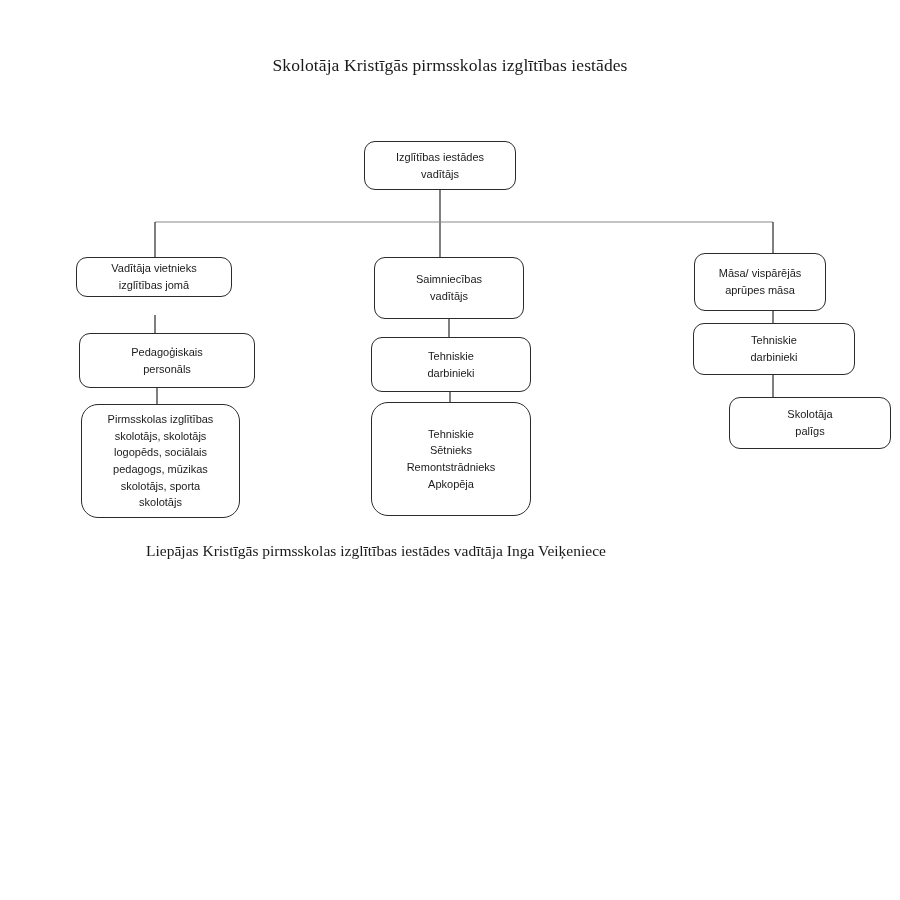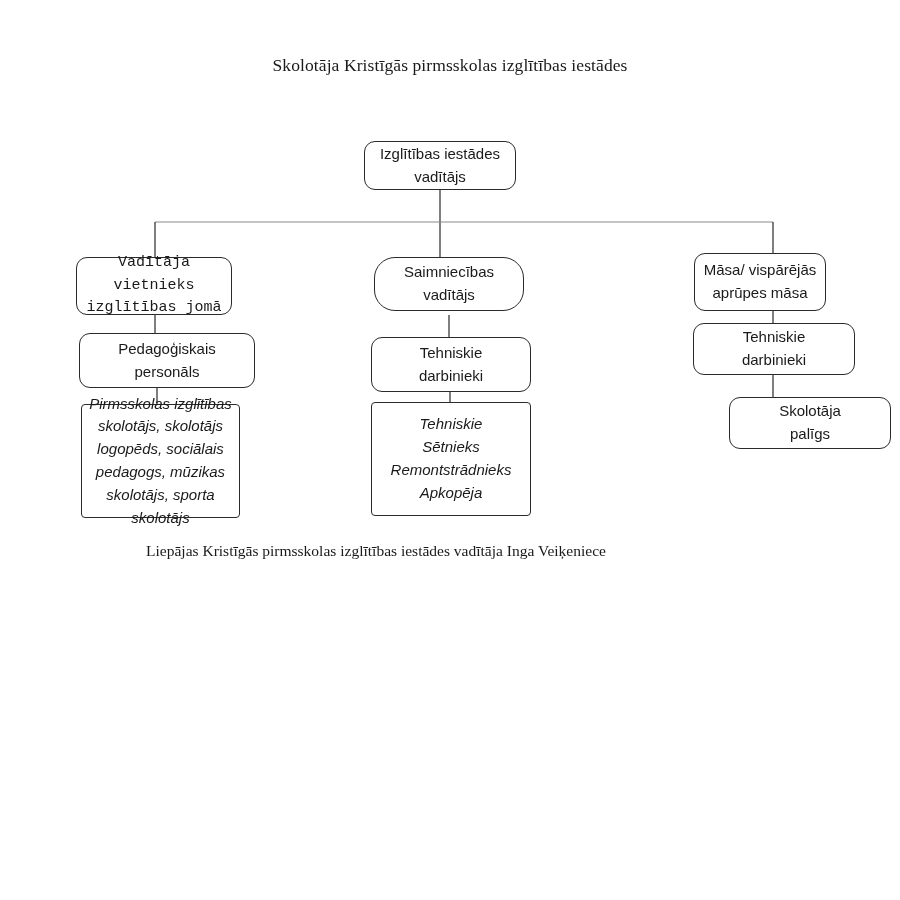--- a/index.html
+++ b/index.html
@@ -64,26 +64,26 @@
     box-sizing: border-box;
     background: #ffffff;
     border: 1.4px solid #2b2b2b;
     border-radius: 11px;
     display: flex;
     align-items: center;
     justify-content: center;
     text-align: center;
     color: #1a1a1a;
     font-family: "Liberation Sans", sans-serif;
-    font-size: 15px;
+    font-size: 11px;
     line-height: 1.52;
     padding: 14px 6px;
     white-space: pre-line;
   }
-  .node.tight { border-radius: 4px; font-style: italic; }
+  .node.tight { border-radius: 17px; }
 </style>
 </head>
 <body>
 
 <div id="canvas">
 
   <div class="chart-title" id="title-line1">Skolotāja Kristīgās pirmsskolas izglītības iestādes</div>
 
   <svg id="connectors" width="900" height="900" viewBox="0 0 900 900" xmlns="http://www.w3.org/2000/svg" aria-hidden="true">
 
@@ -101,24 +101,24 @@
     <line x1="449" y1="315" x2="449" y2="337" stroke="#3a3a3a" stroke-width="1.3"></line>
     <line x1="450" y1="392" x2="450" y2="402" stroke="#3a3a3a" stroke-width="1.3"></line>
 
     <line x1="773" y1="311" x2="773" y2="323" stroke="#3a3a3a" stroke-width="1.3"></line>
     <line x1="773" y1="375" x2="773" y2="397" stroke="#3a3a3a" stroke-width="1.3"></line>
   </svg>
 
   <div class="node" id="node-root" style="left:364px; top:141px; width:152px; height:49px;">Izglītības iestādes
 vadītājs</div>
 
-  <div class="node" id="node-deputy" style="left:76px; top:257px; width:156px; height:58px;font-family:Liberation Mono, monospace;">Vadītāja vietnieks
+  <div class="node" id="node-deputy" style="left:76px; top:257px; width:156px; height:40px;">Vadītāja vietnieks
 izglītības jomā</div>
 
-  <div class="node" id="node-economy" style="left:374px; top:257px; width:150px; height:54px;border-radius:21px;">Saimniecības
+  <div class="node" id="node-economy" style="left:374px; top:257px; width:150px; height:62px;">Saimniecības
 vadītājs</div>
 
   <div class="node" id="node-nurse" style="left:694px; top:253px; width:132px; height:58px;">Māsa/ vispārējās
 aprūpes māsa</div>
 
   <div class="node" id="node-pedagogical" style="left:79px; top:333px; width:176px; height:55px;">Pedagoģiskais
 personāls</div>
 
   <div class="node" id="node-technical-center" style="left:371px; top:337px; width:160px; height:55px;">Tehniskie
 darbinieki</div>

